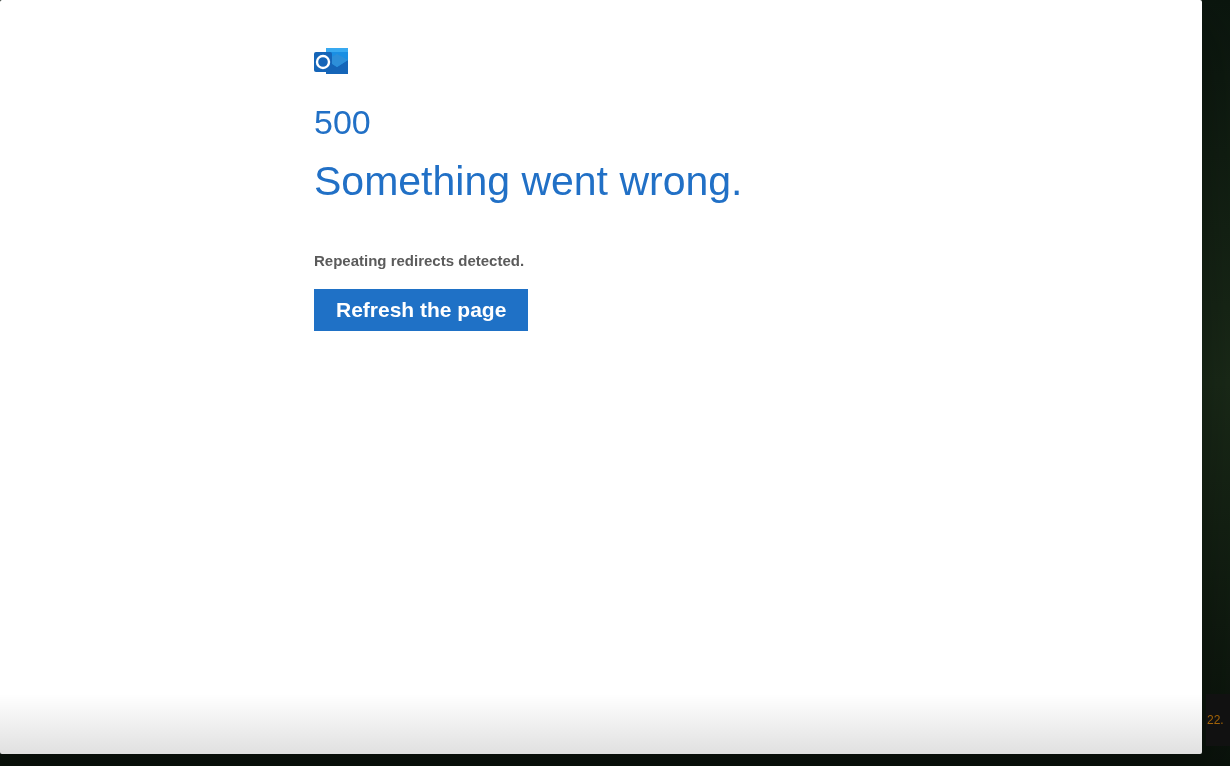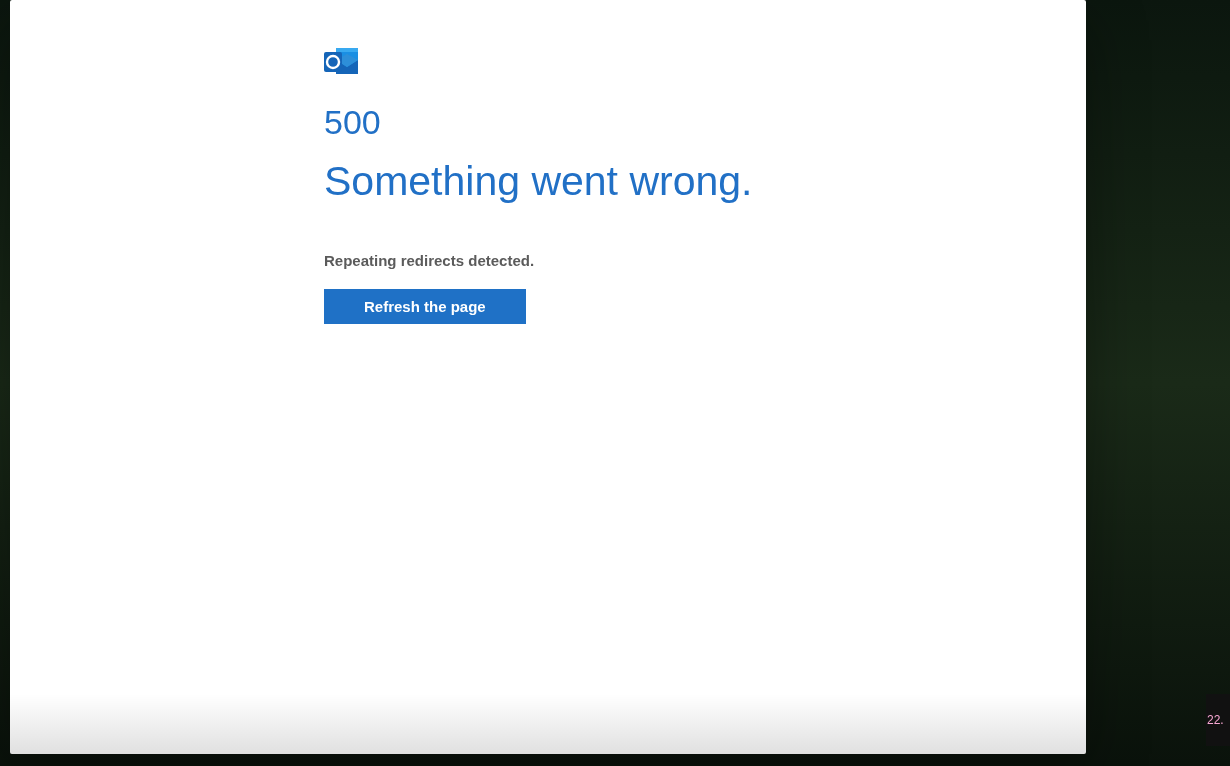--- a/index.html
+++ b/index.html
@@ -13,23 +13,23 @@
 
     .desktop {
       position: relative;
       width: 1230px;
       height: 766px;
       background: linear-gradient(180deg, #0b160e 0%, #1a2a18 50%, #0a120b 100%);
     }
 
     .window {
       position: absolute;
-      left: 10px;
+      left: 0;
       top: 0;
-      width: 1076px;
+      width: 1202px;
       height: 754px;
       background: #ffffff;
       border-radius: 2px;
       box-shadow: 0 20px 60px rgba(0,0,0,0.35);
       overflow: hidden;
     }
 
     .shadow-band {
       position: absolute;
       left: 0;
@@ -86,24 +86,24 @@
     .signout-row a {
       color: #2170c6;
       text-decoration: underline;
       font-weight: 600;
     }
 
     .refresh-btn {
       display: inline-block;
       background: #1f71c6;
       color: #ffffff;
-      font-size: 15px;
+      font-size: 21px;
       font-weight: 600;
       border: none;
-      padding: 9px 40px;
+      padding: 9px 22px;
       cursor: pointer;
       font-family: inherit;
       margin-bottom: 28px;
     }
 
     .more-details {
       color: #0f5cab;
       font-size: 15px;
       font-weight: 600;
       cursor: pointer;
@@ -111,21 +111,21 @@
       display: inline-block;
     }
 
     .clock-frag {
       position: absolute;
       right: 0;
       top: 694px;
       width: 24px;
       height: 52px;
       background: #111;
-      color: #f9a8d4;
+      color: #a16207;
       font-size: 12px;
       line-height: 52px;
       text-align: left;
       padding-left: 1px;
       overflow: hidden;
       font-family: "Segoe UI", sans-serif;
     }
   </style>
 </head>
 <body>

